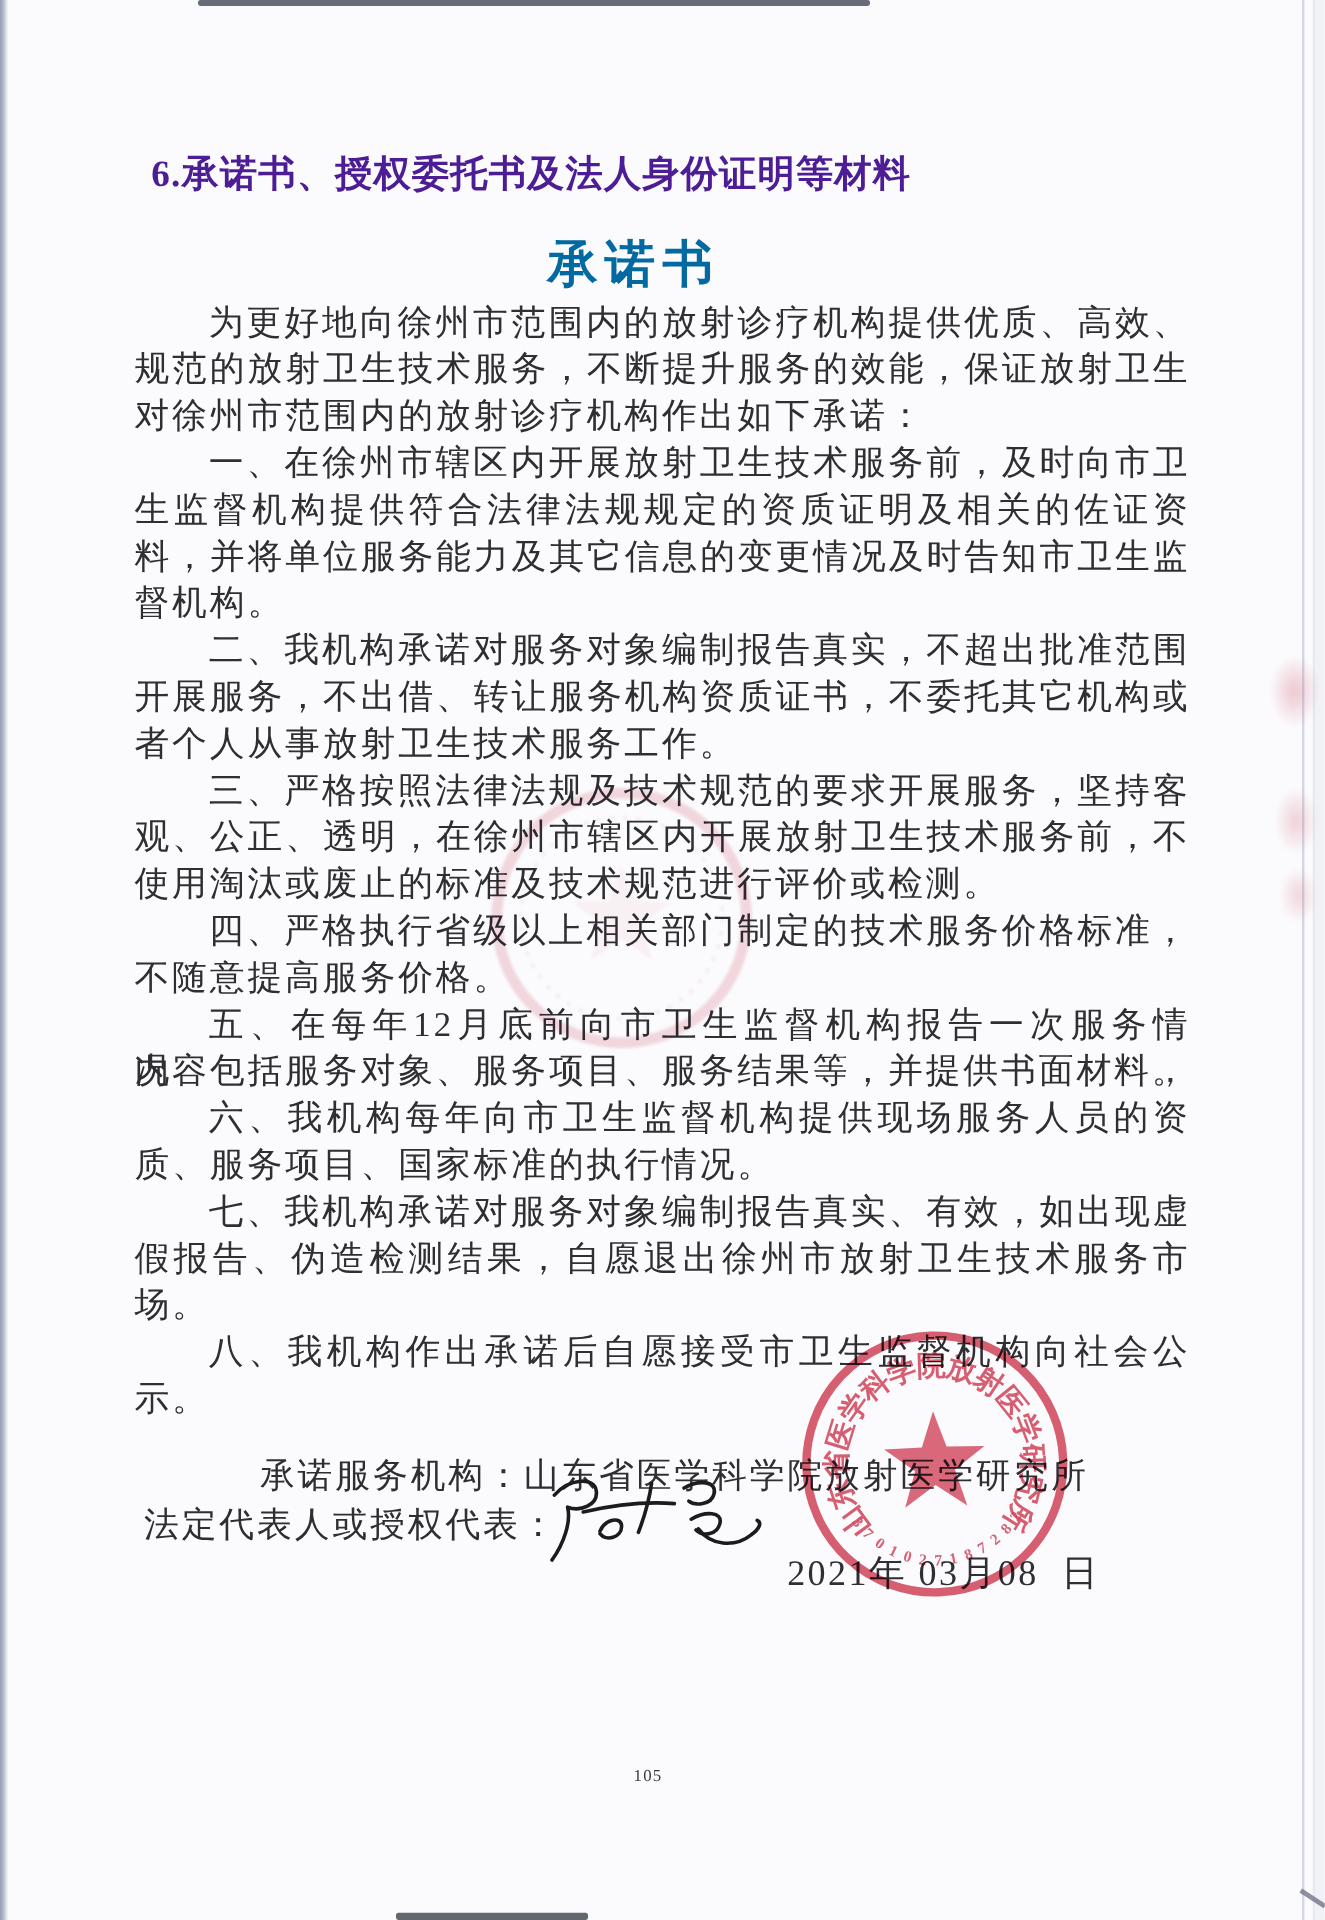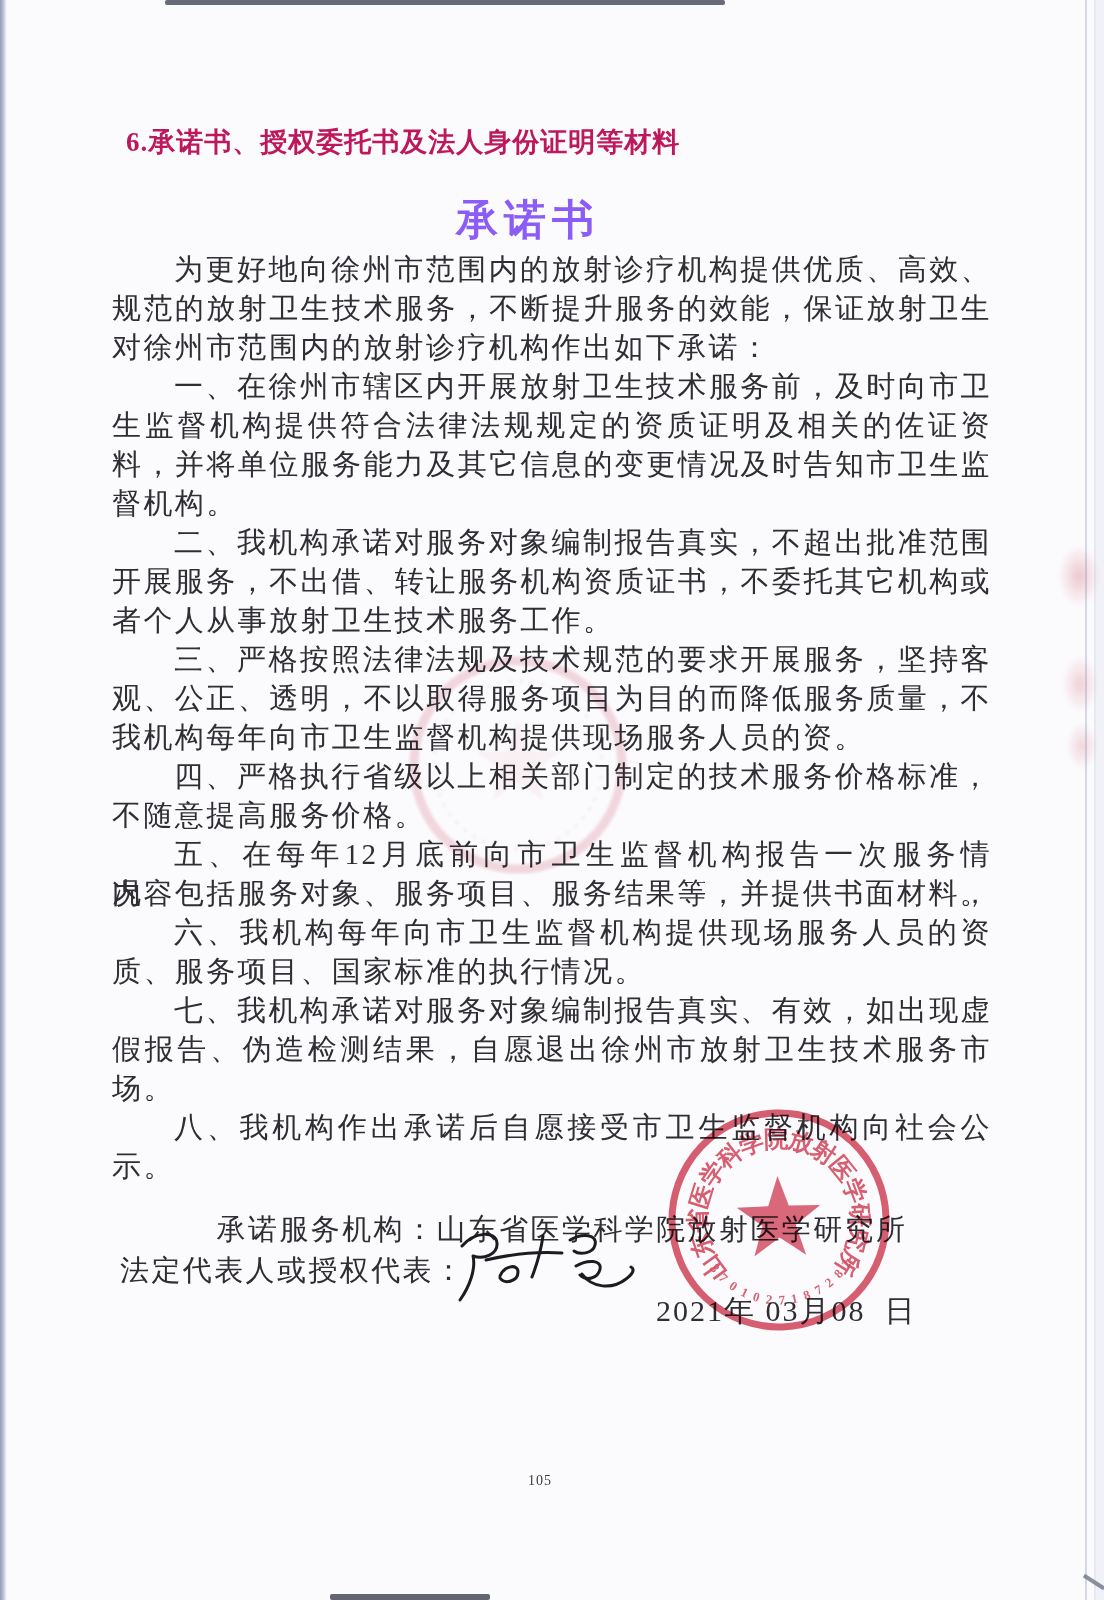--- a/index.html
+++ b/index.html
@@ -6,27 +6,27 @@
   body{
     width:1104px;height:1600px;position:relative;overflow:hidden;
     background:#fbfbfd;
     font-family:"Liberation Serif","DejaVu Serif",serif;
     color:#2e2e33;
   }
   .abs{position:absolute;}
   
   #section-title{
     left:126px;top:124px;width:900px;
-    font-size:27px;font-weight:bold;color:#be185d;letter-spacing:1px;
+    font-size:31px;font-weight:bold;color:#4c1d95;letter-spacing:1px;
     white-space:nowrap;
   }
   
   #doc-title{
     left:88px;top:192px;width:880px;text-align:center;
-    font-size:42px;font-weight:bold;color:#8b5cf6;letter-spacing:6px;
+    font-size:42px;font-weight:bold;color:#0369a1;letter-spacing:6px;
   }
   
   #paragraphs{
     left:112px;top:250px;width:880px;
   }
   .bline{
     height:39px;line-height:39px;font-size:29px;letter-spacing:2.4px;
     white-space:normal;overflow:visible;
   }
   .bline.first{text-indent:62px;}
@@ -73,22 +73,22 @@
     <div class="bline fill">规范的放射卫生技术服务，不断提升服务的效能，保证放射卫生</div>
     <div class="bline">对徐州市范围内的放射诊疗机构作出如下承诺：</div>
     <div class="bline first fill">一、在徐州市辖区内开展放射卫生技术服务前，及时向市卫</div>
     <div class="bline fill">生监督机构提供符合法律法规规定的资质证明及相关的佐证资</div>
     <div class="bline fill">料，并将单位服务能力及其它信息的变更情况及时告知市卫生监</div>
     <div class="bline">督机构。</div>
     <div class="bline first fill">二、我机构承诺对服务对象编制报告真实，不超出批准范围</div>
     <div class="bline fill">开展服务，不出借、转让服务机构资质证书，不委托其它机构或</div>
     <div class="bline">者个人从事放射卫生技术服务工作。</div>
     <div class="bline first fill">三、严格按照法律法规及技术规范的要求开展服务，坚持客</div>
-    <div class="bline fill">观、公正、透明，不以取得服务项目为目的而降低服务质量，不</div>
-    <div class="bline">我机构每年向市卫生监督机构提供现场服务人员的资。</div>
+    <div class="bline fill">观、公正、透明，在徐州市辖区内开展放射卫生技术服务前，不</div>
+    <div class="bline">使用淘汰或废止的标准及技术规范进行评价或检测。</div>
     <div class="bline first fill">四、严格执行省级以上相关部门制定的技术服务价格标准，</div>
     <div class="bline">不随意提高服务价格。</div>
     <div class="bline first fill">五、在每年12月底前向市卫生监督机构报告一次服务情况，</div>
     <div class="bline">内容包括服务对象、服务项目、服务结果等，并提供书面材料。</div>
     <div class="bline first fill">六、我机构每年向市卫生监督机构提供现场服务人员的资</div>
     <div class="bline">质、服务项目、国家标准的执行情况。</div>
     <div class="bline first fill">七、我机构承诺对服务对象编制报告真实、有效，如出现虚</div>
     <div class="bline fill">假报告、伪造检测结果，自愿退出徐州市放射卫生技术服务市</div>
     <div class="bline">场。</div>
     <div class="bline first fill">八、我机构作出承诺后自愿接受市卫生监督机构向社会公</div>

